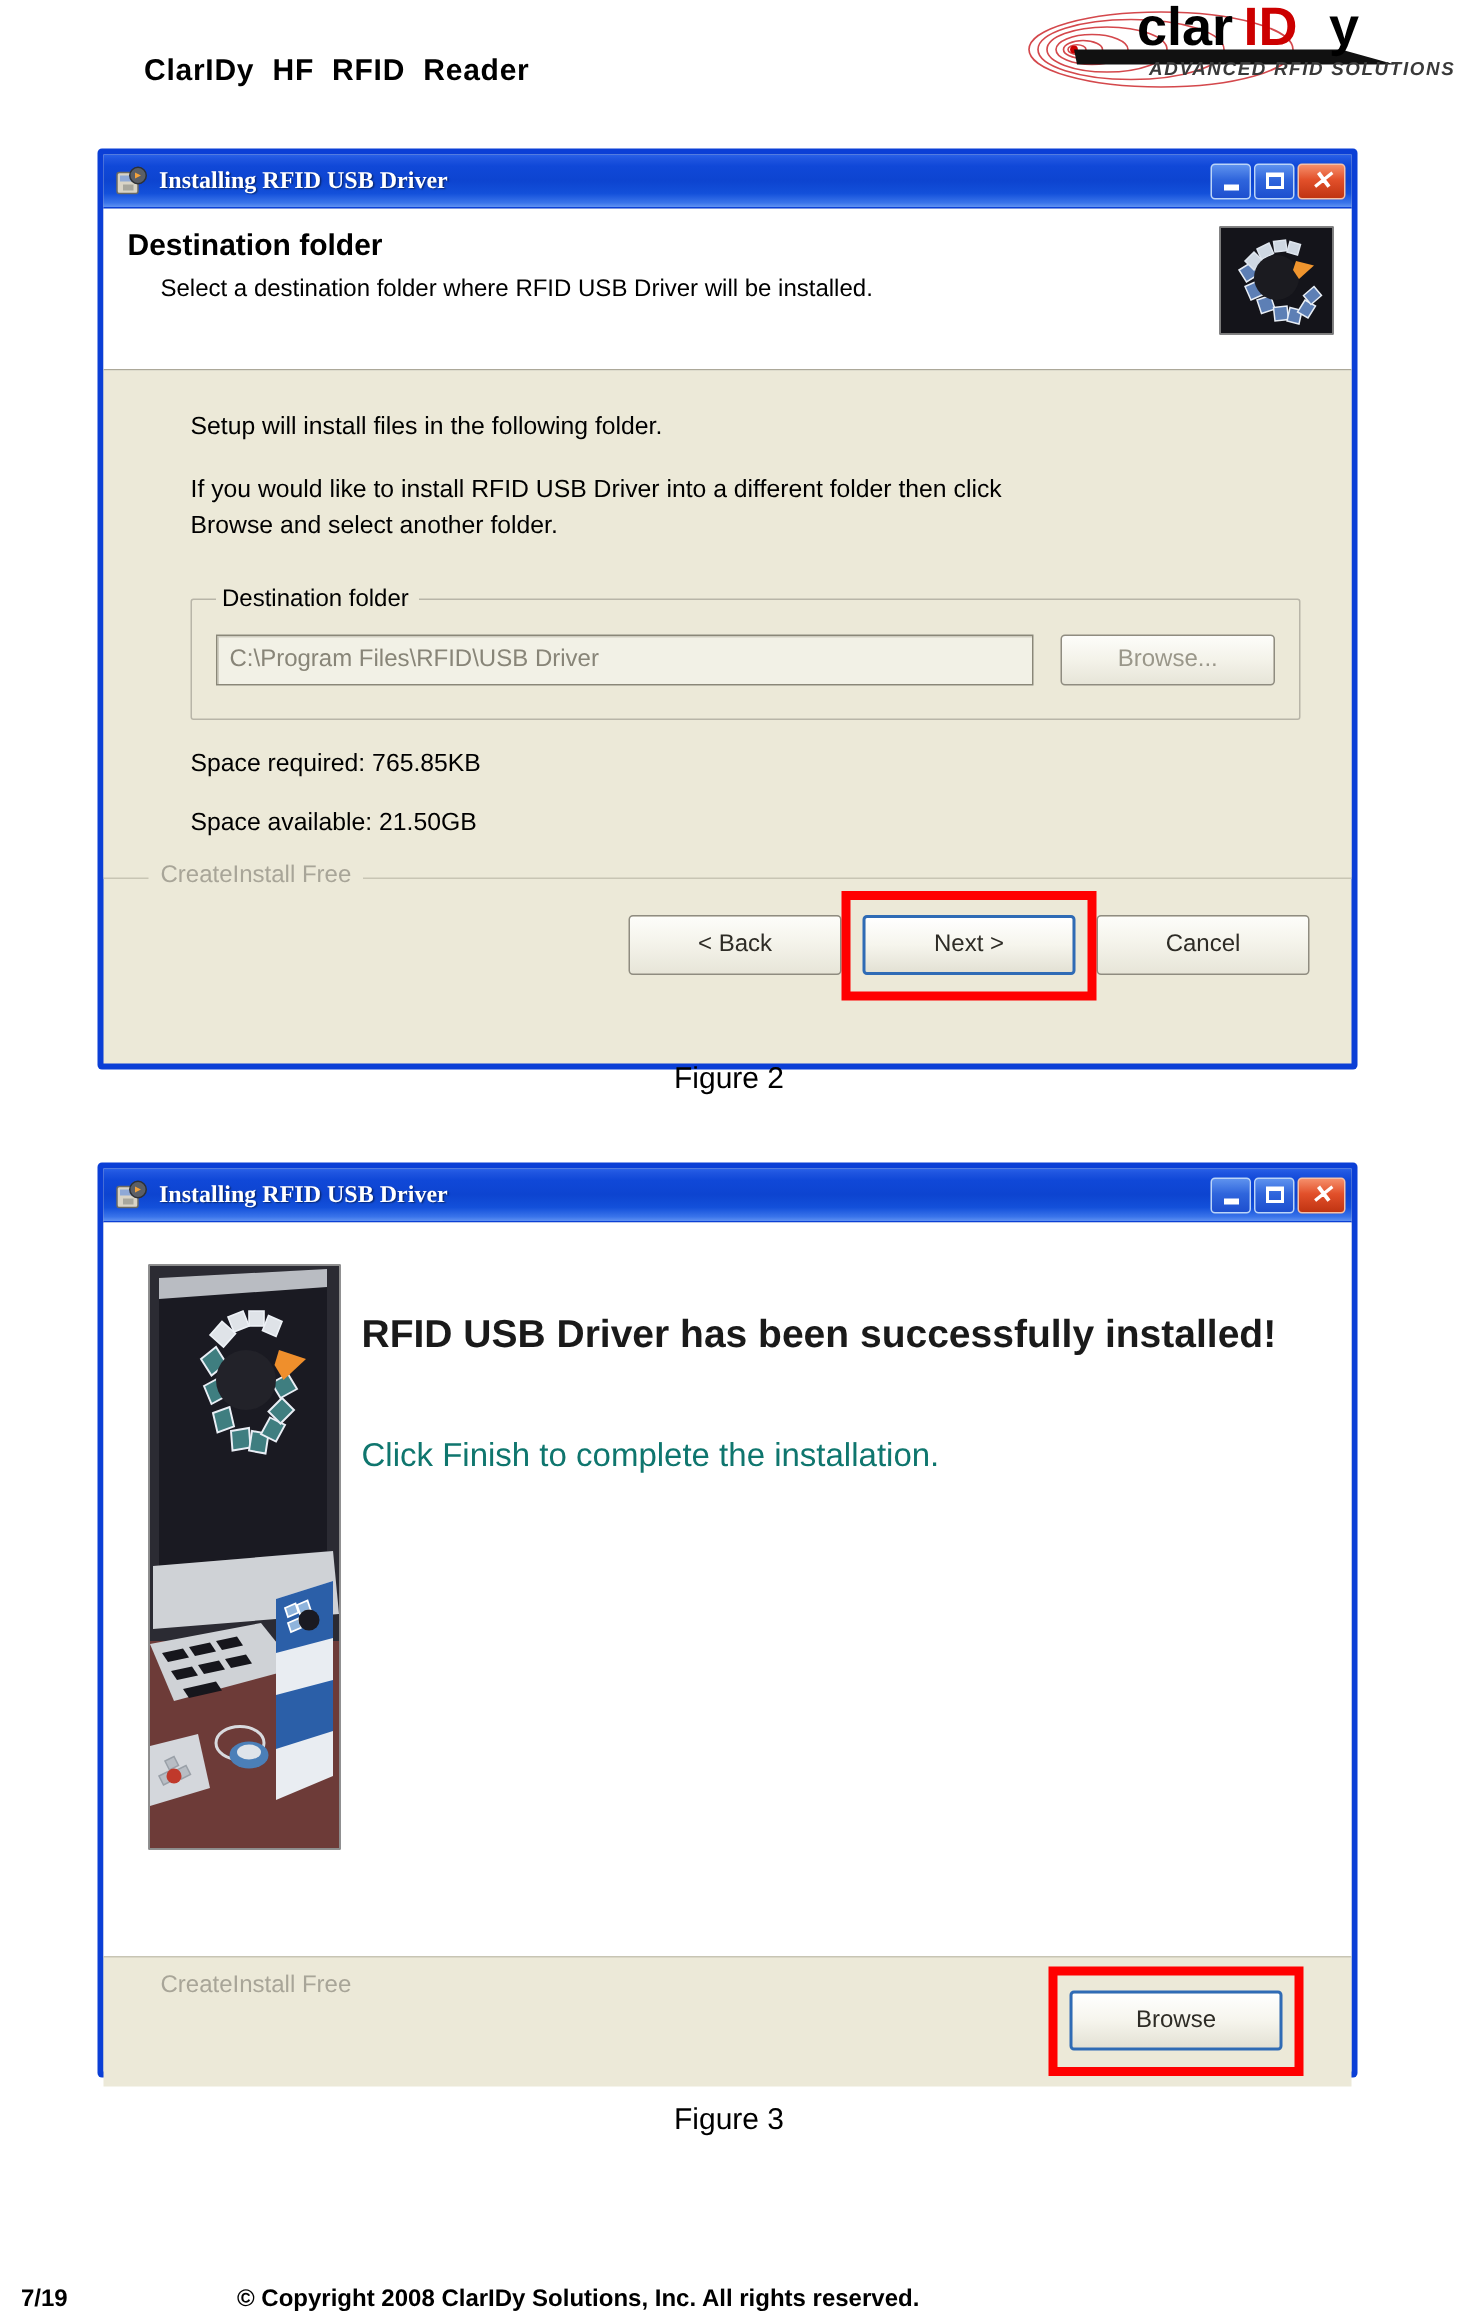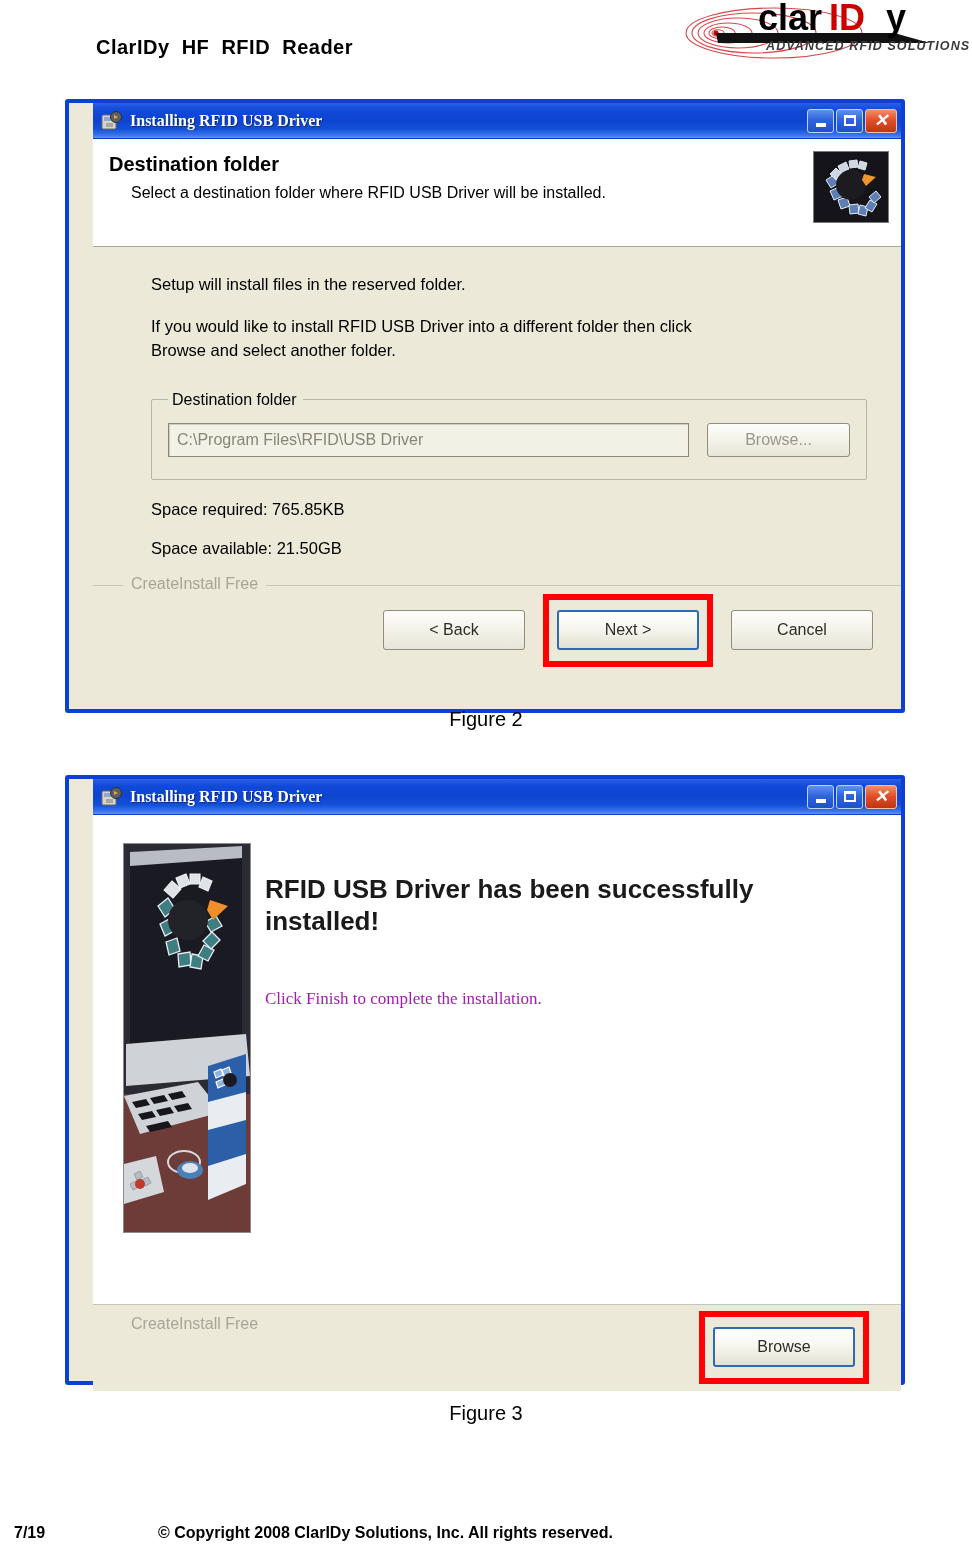--- a/index.html
+++ b/index.html
@@ -49,21 +49,20 @@
     color: #000;
   }
 
   
   .dialog {
     position: absolute;
     background: #ece9d8;
     border: 3px solid #0b3fd6;
     border-radius: 2px;
     box-shadow: 0 0 0 1px #0b3fd6;
-    padding-left: 24px;
   }
   .titlebar {
     position: relative;
     height: 36px;
     background: linear-gradient(180deg,
        #2a62e8 0%, #1f55e0 8%, #1048d8 22%, #0d44d0 50%,
        #1350da 74%, #3a74ea 92%, #5f92f2 100%);
     display: flex;
     align-items: center;
     padding: 0 4px 0 8px;
@@ -195,21 +194,21 @@
     position: absolute;
     left: 30px; top: -11px;
     background: #ece9d8;
     padding: 0 8px;
     font-size: 16px;
     color: #a8a598;
   }
   .foot-buttons {
     display: flex;
     justify-content: flex-end;
-    gap: 32px;
+    gap: 14px;
     padding: 24px 28px 22px 0;
   }
   .btn.nav { width: 142px; height: 40px; color: #2e2c26; }
   .btn.nav.primary {
     border: 2px solid #2f6bb5;
     background: linear-gradient(180deg,#ffffff 0%,#f6f5ed 50%,#e3e1d4 100%);
   }
   .hilite {
     position: relative;
   }
@@ -243,21 +242,21 @@
     flex: 1 1 auto;
     padding: 40px 34px 0 32px;
   }
   .d2-title {
     font-size: 26px;
     font-weight: bold;
     color: #1a1a1a;
     line-height: 1.24;
     margin: 0 0 52px 0;
   }
-  .d2-sub { font-size: 17px; color: #a21caf; font-family: Liberation Serif, serif; }
+  .d2-sub { font-size: 22px; color: #0f766e; }
   .d2-foot {
     background: #ece9d8;
     border-top: 1px solid #c8c5b4;
     position: relative;
     padding: 0;
   }
   .d2-foot-buttons {
     display: flex; justify-content: flex-end;
     padding: 22px 46px 24px 0;
   }
@@ -350,21 +349,21 @@
             <path d="M35 9 l8 -1 l1 7 l-8 1 z"></path>
             <path d="M46 9 l7 2 l-2 7 l-7 -2 z"></path>
           </g>
           <circle cx="37" cy="33" r="15" fill="#1b1b20"></circle>
           <path d="M50 22 l12 3 l-10 9 l-4 -6 z" fill="#f0952e"></path>
         </svg>
       </div>
     </div>
 
     <div class="body-area" style="height:338px;">
-      <div class="body-line">Setup will install files in the reserved folder.</div>
+      <div class="body-line">Setup will install files in the following folder.</div>
       <div class="gap-18"></div>
       <div class="body-line">If you would like to install RFID USB Driver into a different folder then click</div>
       <div class="body-line">Browse and select another folder.</div>
 
       <fieldset class="group">
         <legend>Destination folder</legend>
         <div class="group-row">
           <div class="path-input">C:\Program Files\RFID\USB Driver</div>
           <div class="btn browse">Browse...</div>
         </div>

